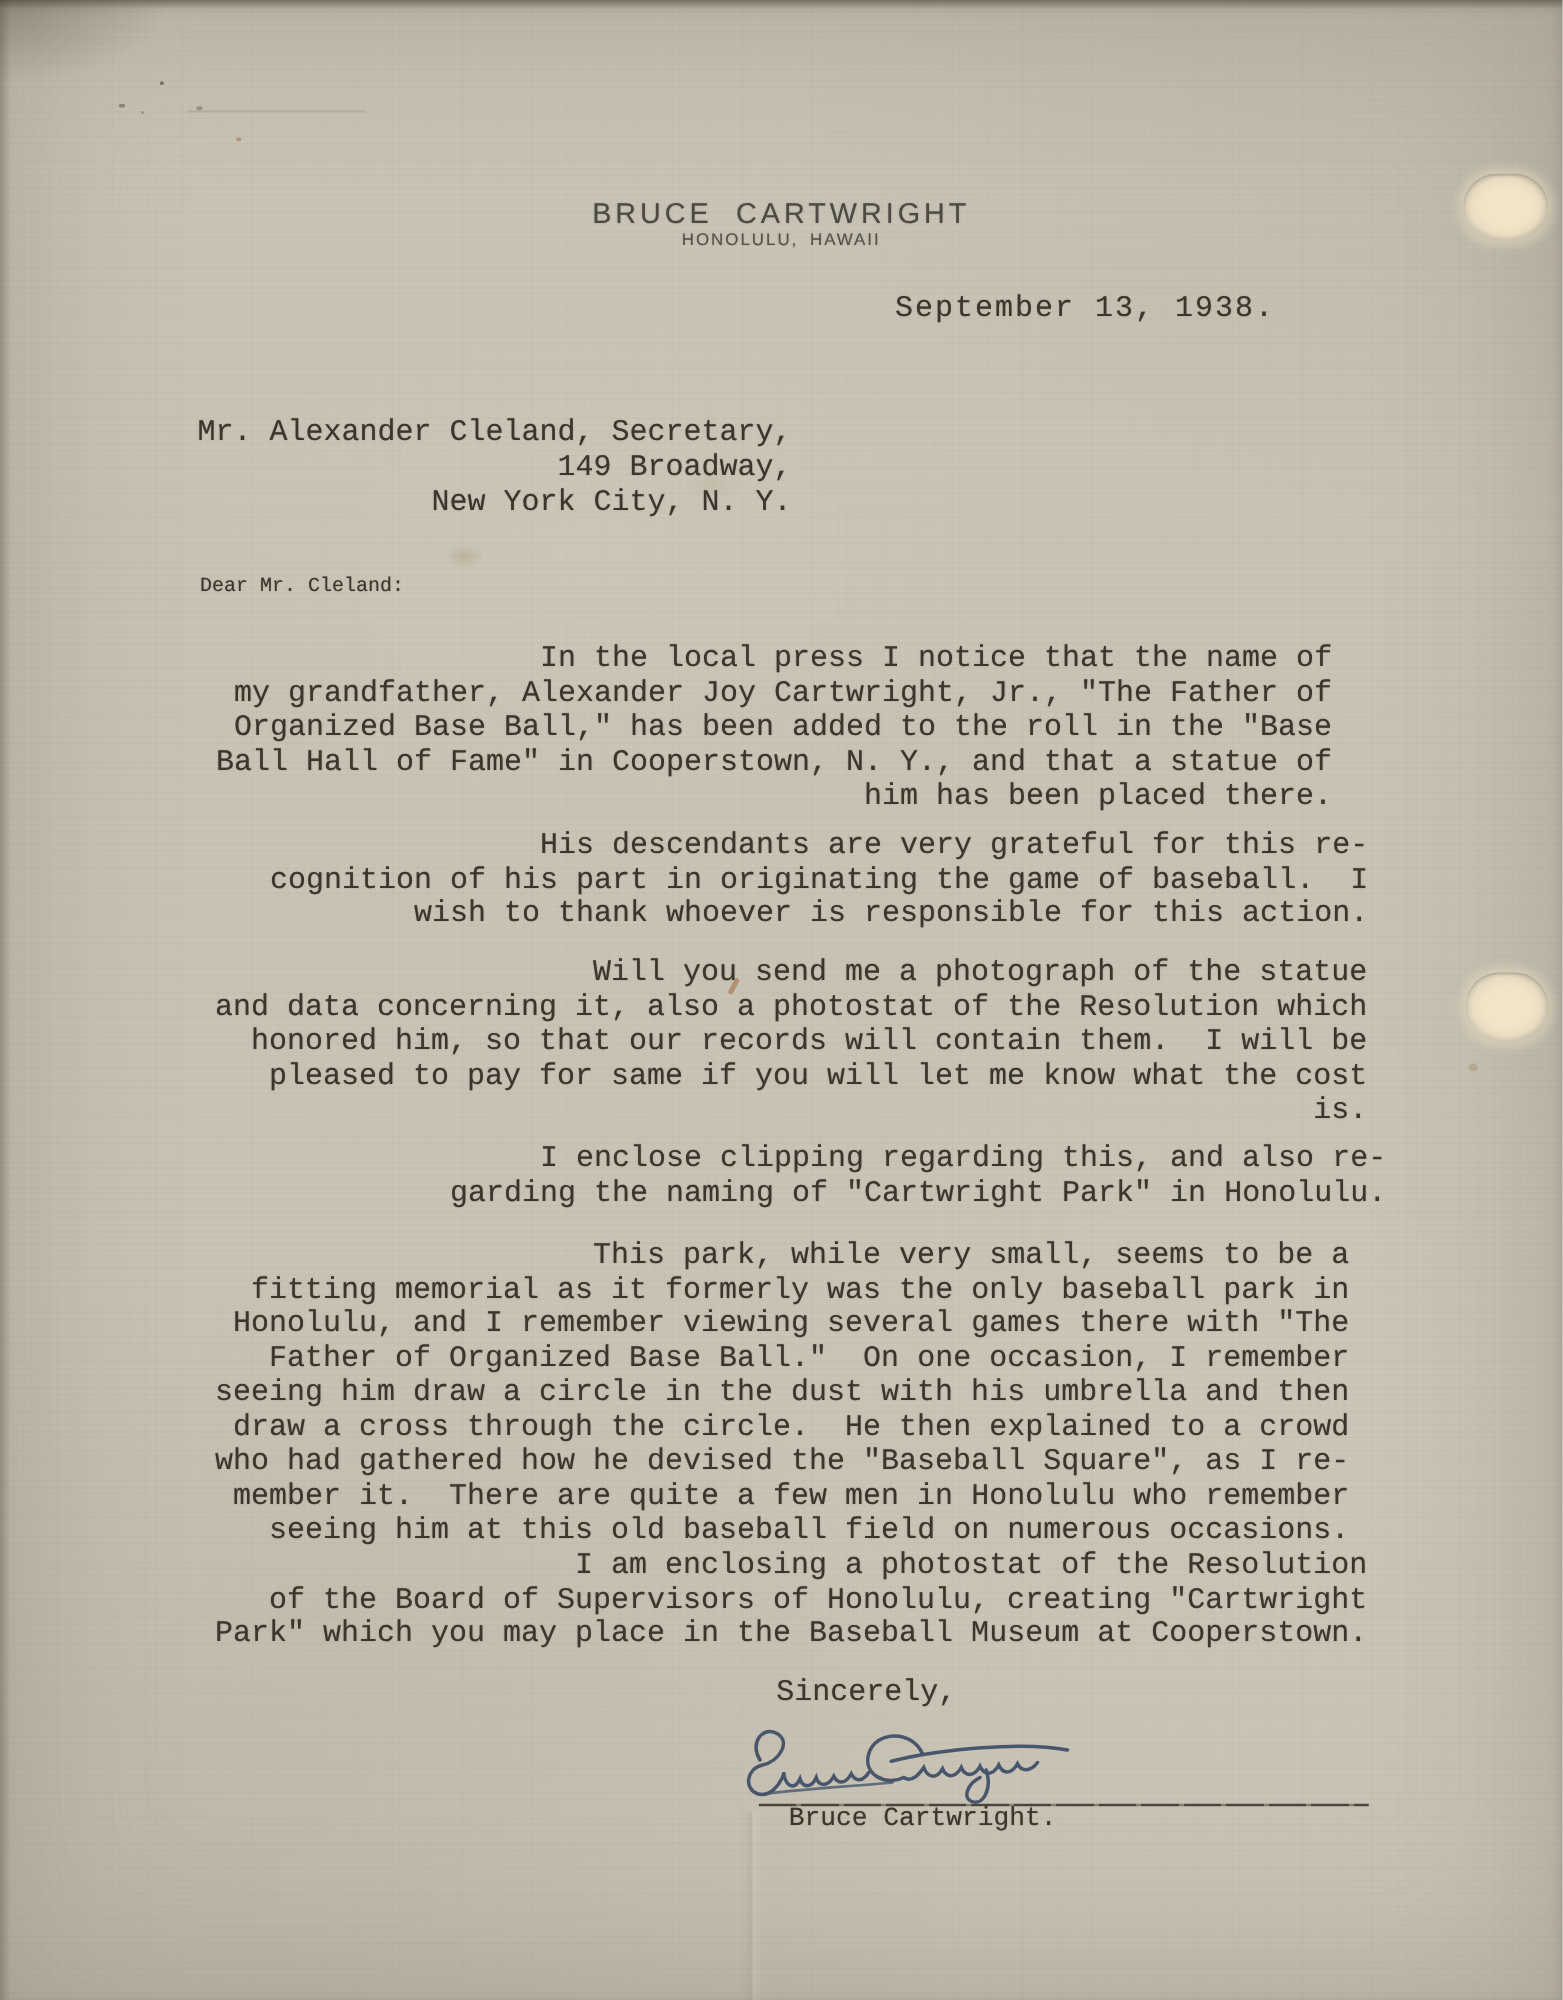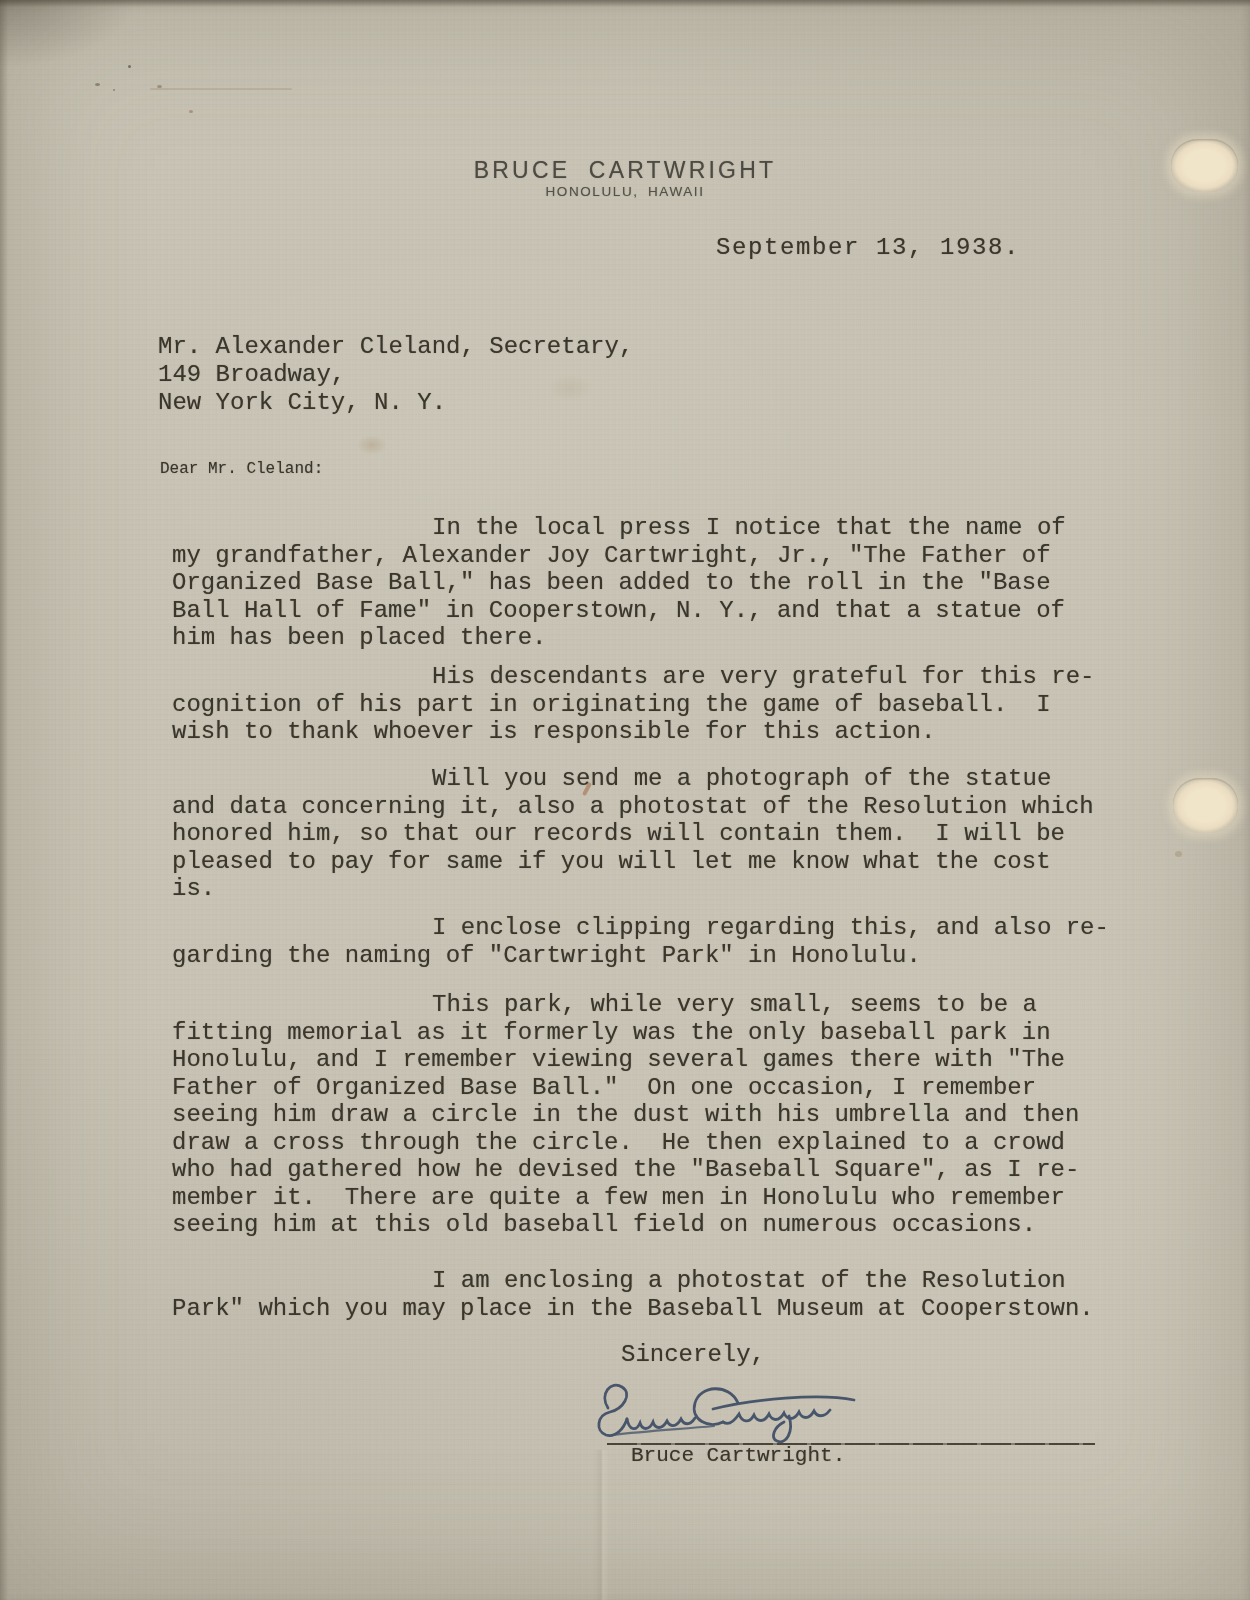--- a/index.html
+++ b/index.html
@@ -22,37 +22,37 @@
   .edge-top{position:absolute;top:0;left:0;right:0;height:7px;
     background:linear-gradient(180deg, rgba(66,60,48,0.45), transparent);}
   .edge-left{position:absolute;top:0;bottom:0;left:0;width:8px;
     background:linear-gradient(90deg, rgba(66,60,48,0.22), transparent);}
   .corner-tl{position:absolute;top:0;left:0;width:220px;height:120px;
     background:radial-gradient(180px 90px at 0% 0%, rgba(60,54,42,0.30), transparent 75%);}
   .crease{position:absolute;left:594px;top:1450px;width:16px;height:150px;opacity:.7;
     background:linear-gradient(90deg, transparent, rgba(104,98,80,0.14) 42%, rgba(238,233,218,0.20) 58%, transparent);}
 
   
-  .typed{color:#3a362b;text-shadow:0 0 1px rgba(58,54,43,0.45);white-space:pre;}
+  .typed{color:#3a362b;text-shadow:0 0 1px rgba(58,54,43,0.45);white-space:pre;text-align:right;}
   .letterhead{position:absolute;left:0;top:0;width:1250px;text-align:center;
     font-family:"Liberation Sans",sans-serif;color:#4c4a42;}
   .lh-name{position:absolute;left:0;right:0;top:157px;font-size:23px;letter-spacing:3.2px;word-spacing:9px;
     text-shadow:0 0 1px rgba(76,74,66,0.5);text-align:center;}
   .lh-loc{position:absolute;left:0;right:0;top:184px;font-size:13.5px;letter-spacing:1.6px;word-spacing:4px;
     color:#555349;text-shadow:0 0 1px rgba(85,83,73,0.5);}
 
   .date-line{position:absolute;left:716px;top:234px;font-size:24px;letter-spacing:1.6px;}
   .recipient{position:absolute;left:158px;top:333px;font-size:24px;line-height:28px;}
   .salutation{position:absolute;left:160px;top:460px;font-size:16px;}
 
   .letter-body{position:absolute;left:156px;top:0;width:1000px;font-size:24px;}
   .para{position:absolute;left:16px;line-height:27.5px;}
   .para .line:first-child{text-indent:260px;}
   .para-1{top:514px;} .para-2{top:663px;} .para-3{top:765px;}
-  .para-4{top:914px;} .para-5{top:991px;} .para-6{top:1239px;margin-top:28px;}
+  .para-4{top:914px;} .para-5{top:991px;} .para-6{top:1239px;}
 
   .valediction{position:absolute;left:621px;top:1341px;font-size:24px;}
   .sig-rule{position:absolute;left:607px;top:1443px;width:488px;height:2.4px;opacity:.88;
     background:repeating-linear-gradient(90deg,#38342a 0 30px, rgba(56,52,42,0.55) 30px 34px);}
   .signature-svg{position:absolute;left:592px;top:1372px;width:310px;height:85px;}
   .typed-name{position:absolute;left:631px;top:1444px;font-size:21px;}
 
   
   .hole{position:absolute;background:
       radial-gradient(closest-side, #f0e4c9 60%, #eadcc0 85%, rgba(234,220,192,0.4) 100%);
@@ -108,21 +108,21 @@
   <div class="recipient typed" id="recipient"><div class="line">Mr. Alexander Cleland, Secretary,</div><div class="line">149 Broadway,</div><div class="line">New York City, N. Y.</div></div>
 
   <div class="salutation typed">Dear Mr. Cleland:</div>
 
   <div class="letter-body" id="letter-body">
       <div class="para typed para-1"><div class="line">In the local press I notice that the name of</div><div class="line">my grandfather, Alexander Joy Cartwright, Jr., "The Father of</div><div class="line">Organized Base Ball," has been added to the roll in the "Base</div><div class="line">Ball Hall of Fame" in Cooperstown, N. Y., and that a statue of</div><div class="line">him has been placed there.</div></div>
       <div class="para typed para-2"><div class="line">His descendants are very grateful for this re-</div><div class="line">cognition of his part in originating the game of baseball.  I</div><div class="line">wish to thank whoever is responsible for this action.</div></div>
       <div class="para typed para-3"><div class="line">Will you send me a photograph of the statue</div><div class="line">and data concerning it, also a photostat of the Resolution which</div><div class="line">honored him, so that our records will contain them.  I will be</div><div class="line">pleased to pay for same if you will let me know what the cost</div><div class="line">is.</div></div>
       <div class="para typed para-4"><div class="line">I enclose clipping regarding this, and also re-</div><div class="line">garding the naming of "Cartwright Park" in Honolulu.</div></div>
       <div class="para typed para-5"><div class="line">This park, while very small, seems to be a</div><div class="line">fitting memorial as it formerly was the only baseball park in</div><div class="line">Honolulu, and I remember viewing several games there with "The</div><div class="line">Father of Organized Base Ball."  On one occasion, I remember</div><div class="line">seeing him draw a circle in the dust with his umbrella and then</div><div class="line">draw a cross through the circle.  He then explained to a crowd</div><div class="line">who had gathered how he devised the "Baseball Square", as I re-</div><div class="line">member it.  There are quite a few men in Honolulu who remember</div><div class="line">seeing him at this old baseball field on numerous occasions.</div></div>
-      <div class="para typed para-6"><div class="line">I am enclosing a photostat of the Resolution</div><div class="line">Park" which you may place in the Baseball Museum at Cooperstown.</div></div>
+      <div class="para typed para-6"><div class="line">I am enclosing a photostat of the Resolution</div><div class="line">of the Board of Supervisors of Honolulu, creating "Cartwright</div><div class="line">Park" which you may place in the Baseball Museum at Cooperstown.</div></div>
     </div>
 
   <div class="valediction typed">Sincerely,</div>
 
   <div class="sig-rule"></div>
 
   <svg class="signature-svg" viewBox="0 0 310 85" fill="none" stroke="#3e4d66" stroke-width="2.8" stroke-linecap="round" opacity="0.92">
     <path d="M16 36 C7 22 19 8 30 15 C41 22 31 37 18 40 C5 43 3 59 14 63 C24 66 32 56 35 47"></path>
     <path d="M35 47 C37 58 44 60 48 51 C50 58 57 59 61 50 C63 57 70 58 75 49 C78 55 84 56 89 47 C92 53 98 54 103 46"></path>
     <path d="M146 31 C137 11 108 13 103 31 C98 48 117 57 131 50"></path>

